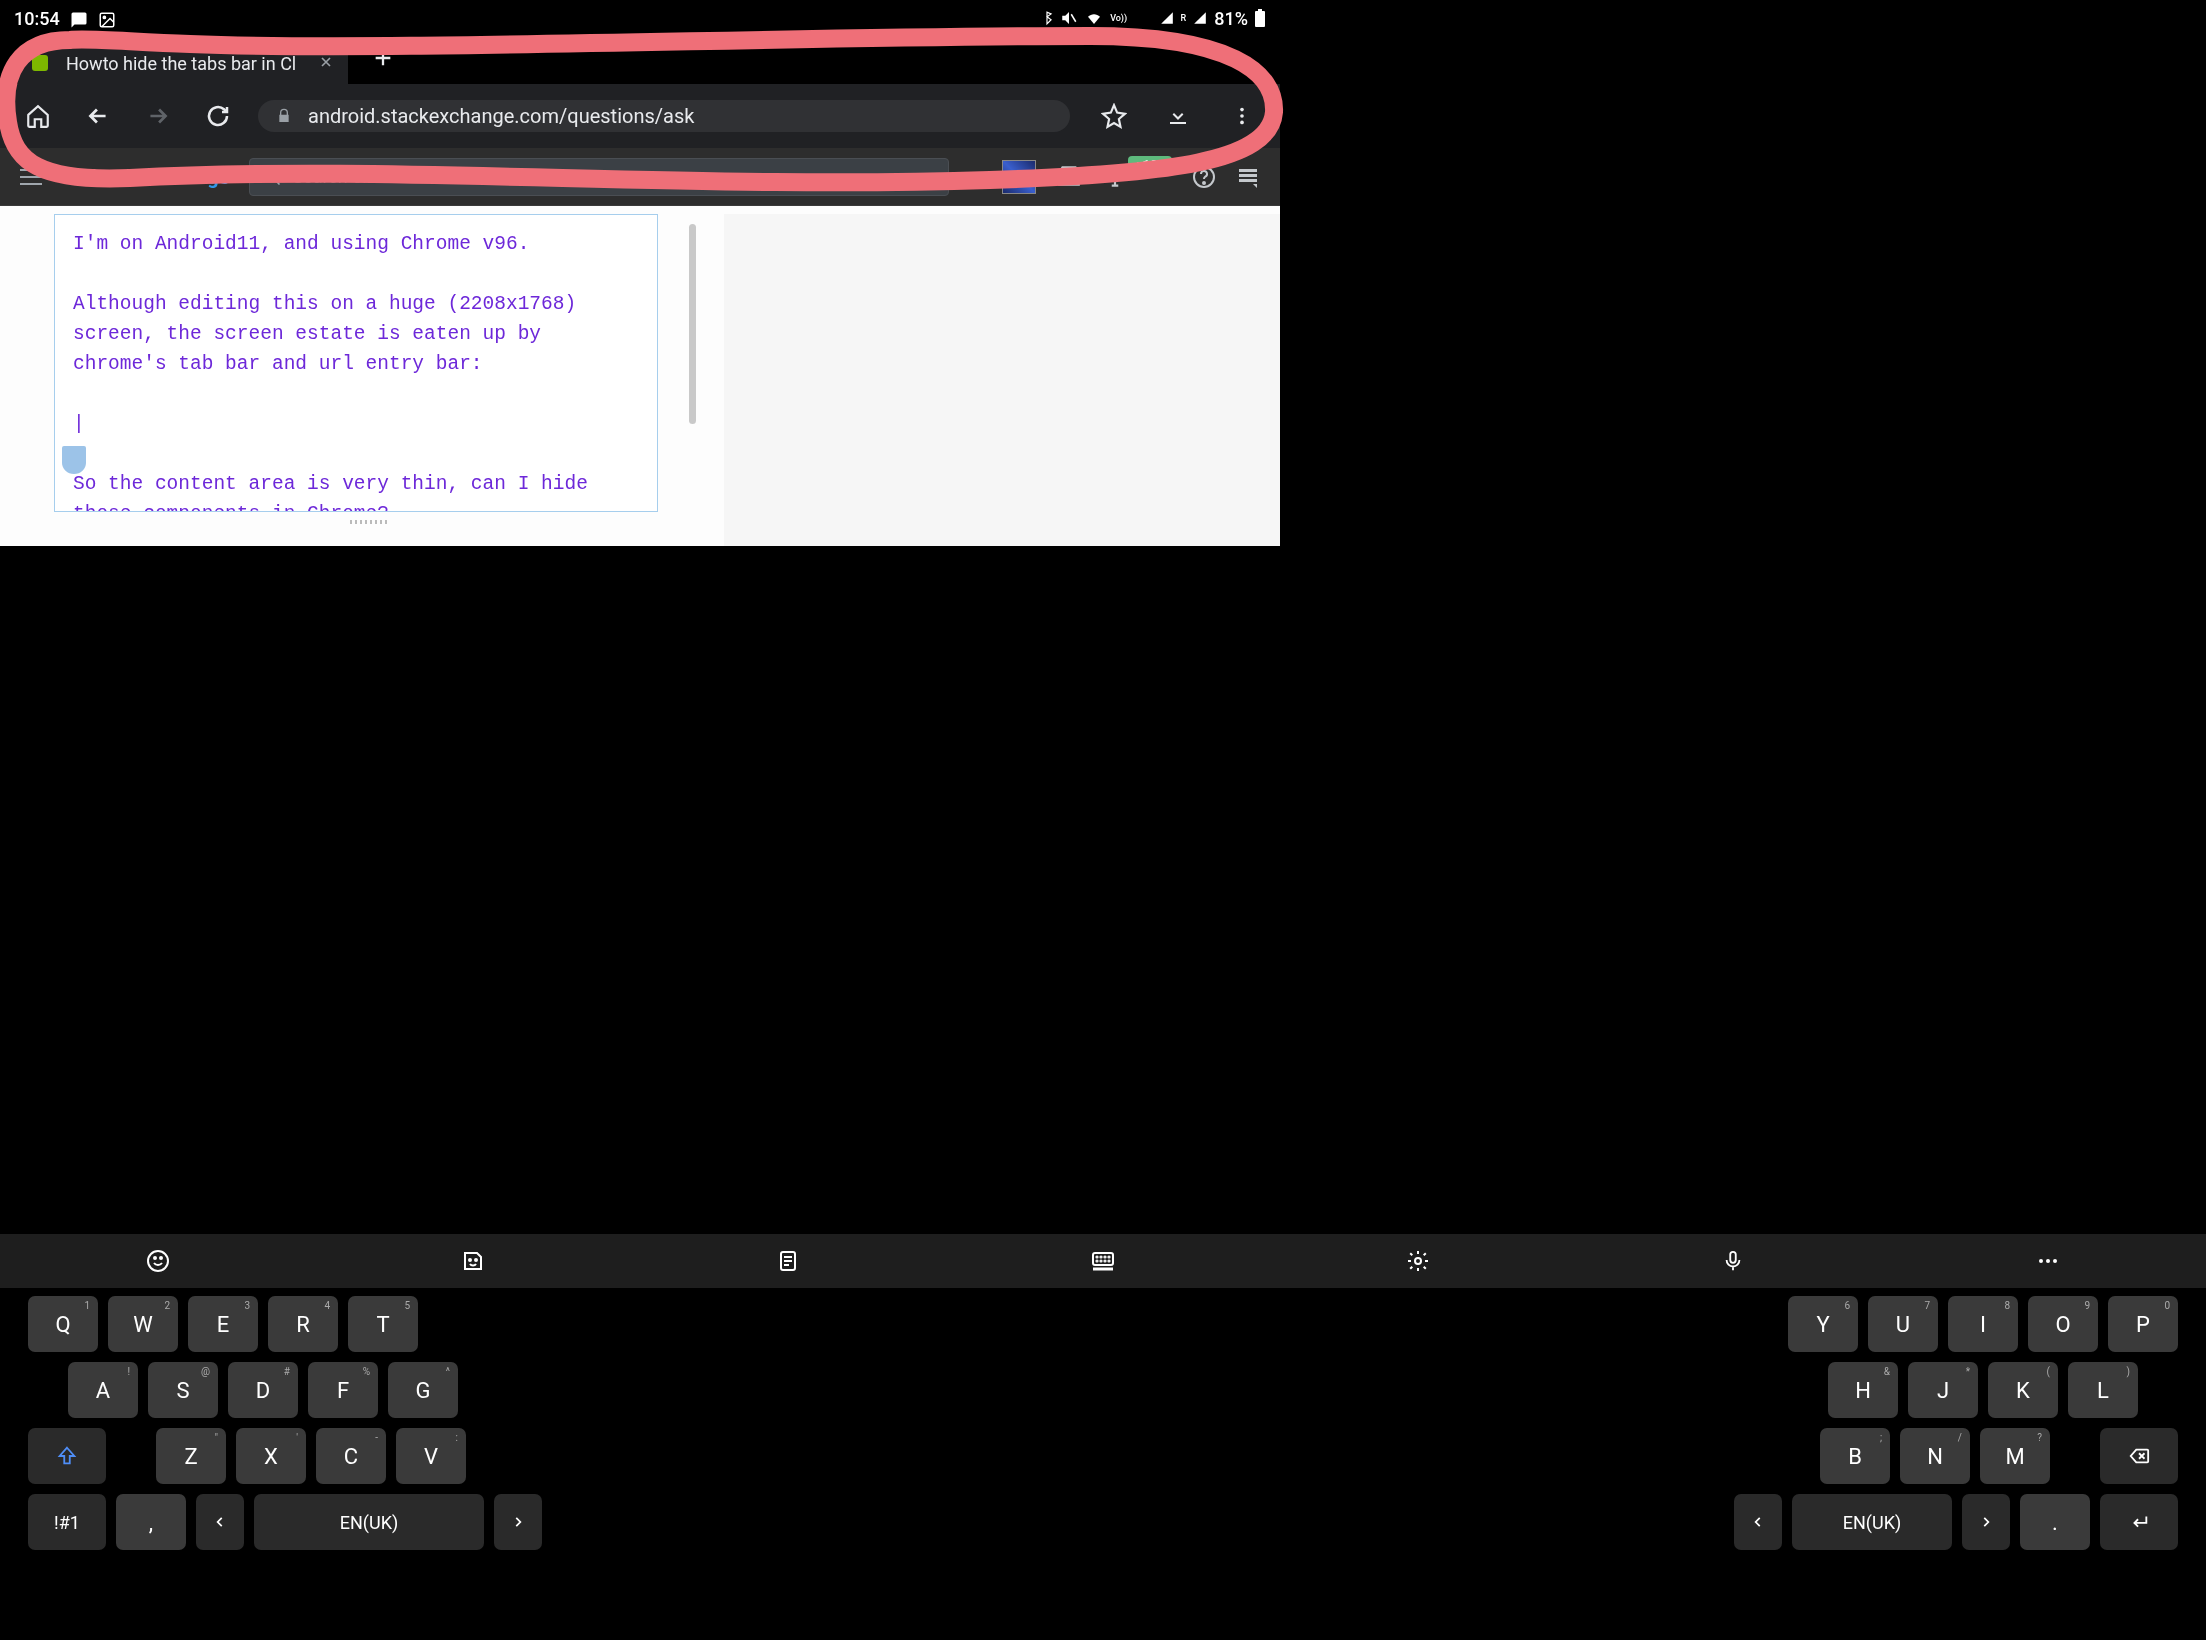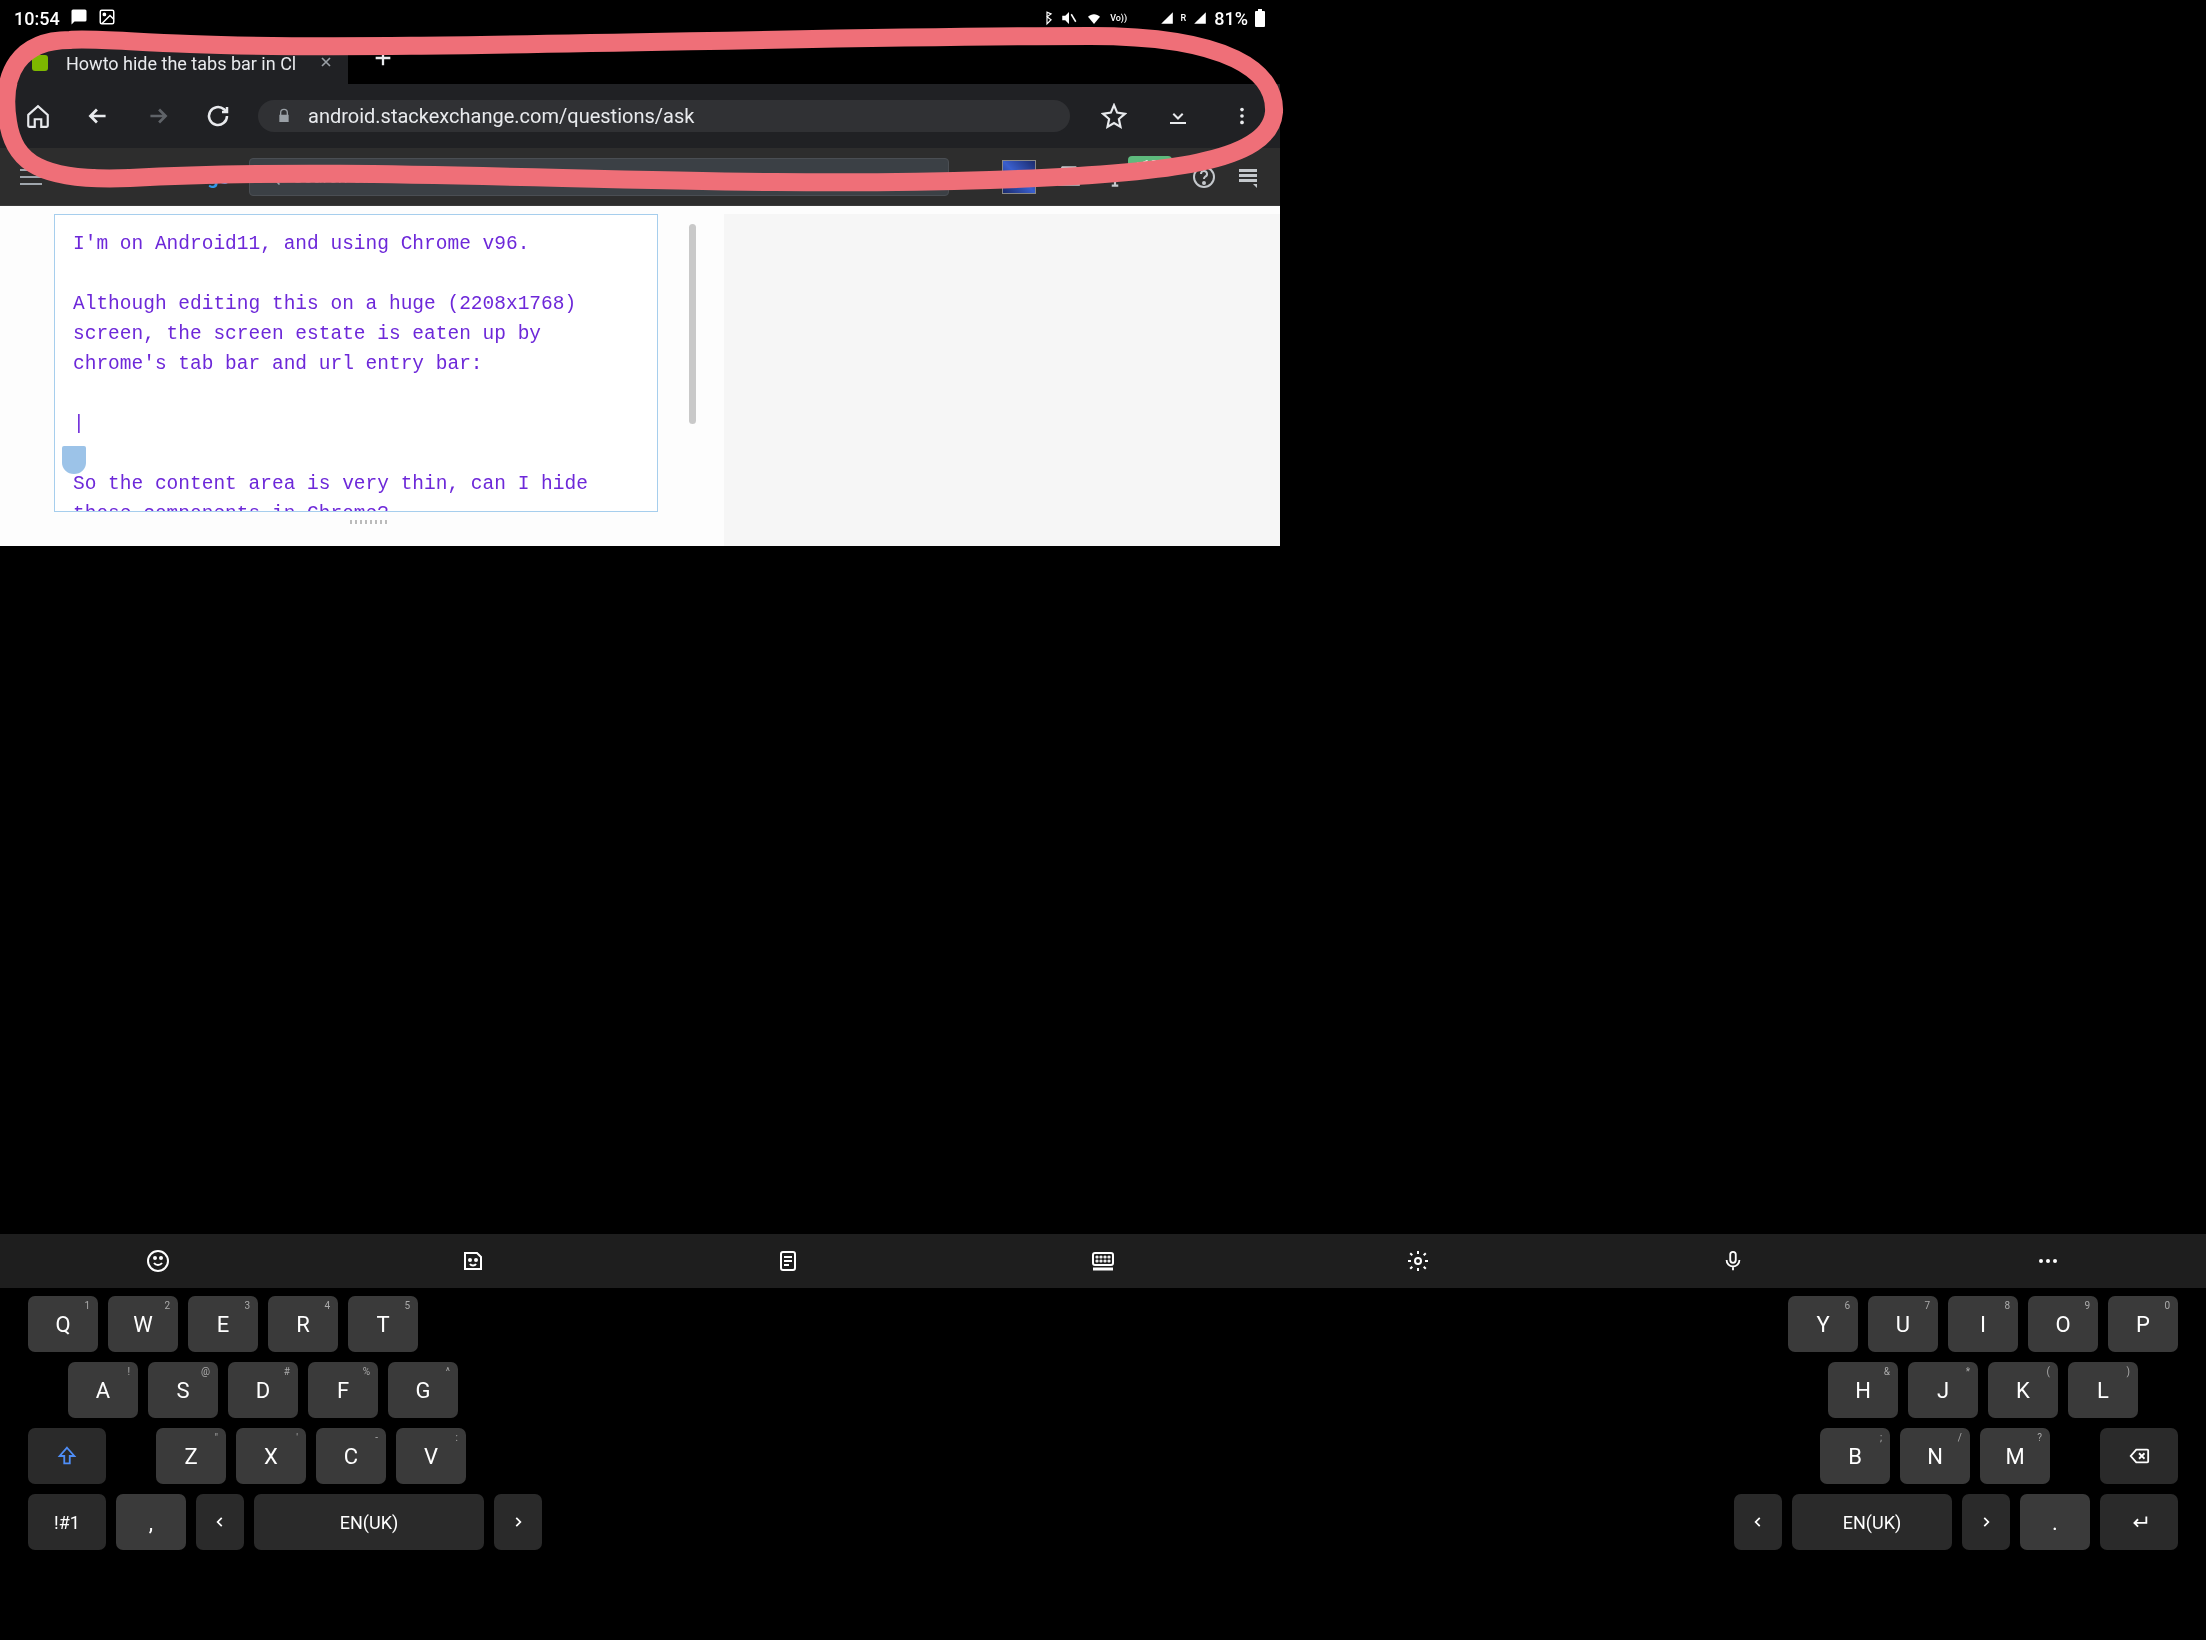--- a/index.html
+++ b/index.html
@@ -1,20 +1,20 @@
 <!DOCTYPE html>
 <html><head>
 <meta charset="utf-8">
 <style>
   * { margin:0; padding:0; box-sizing:border-box; font-family: Roboto, "Segoe UI", Arial, sans-serif; }
   html,body { width:1280px; height:952px; background:#000; overflow:hidden; color:#fff; }
 
   
   .status-bar { height:36px; display:flex; align-items:center; justify-content:space-between; padding:0 14px; font-size:18px; font-weight:500; }
-  .status-left { display:flex; align-items:flex-start; gap:10px; }
+  .status-left { display:flex; align-items:flex-end; gap:10px; }
   .status-right { display:flex; align-items:center; gap:6px; }
   .status-right svg, .status-left svg { display:block; }
 
   
   .annotation { position:absolute; top:22px; left:-10px; width:1300px; height:170px; pointer-events:none; z-index:50; }
 
   
   .tab-strip { height:48px; display:flex; align-items:flex-end; padding-left:18px; gap:24px; }
   .tab { background:#202124; height:42px; border-radius:12px 12px 0 0; display:flex; align-items:center; padding:0 14px 0 14px; gap:18px; min-width:330px; max-width:330px; }
   .tab-favicon { width:16px; height:16px; background:#7db700; border-radius:3px; flex:0 0 auto; }

